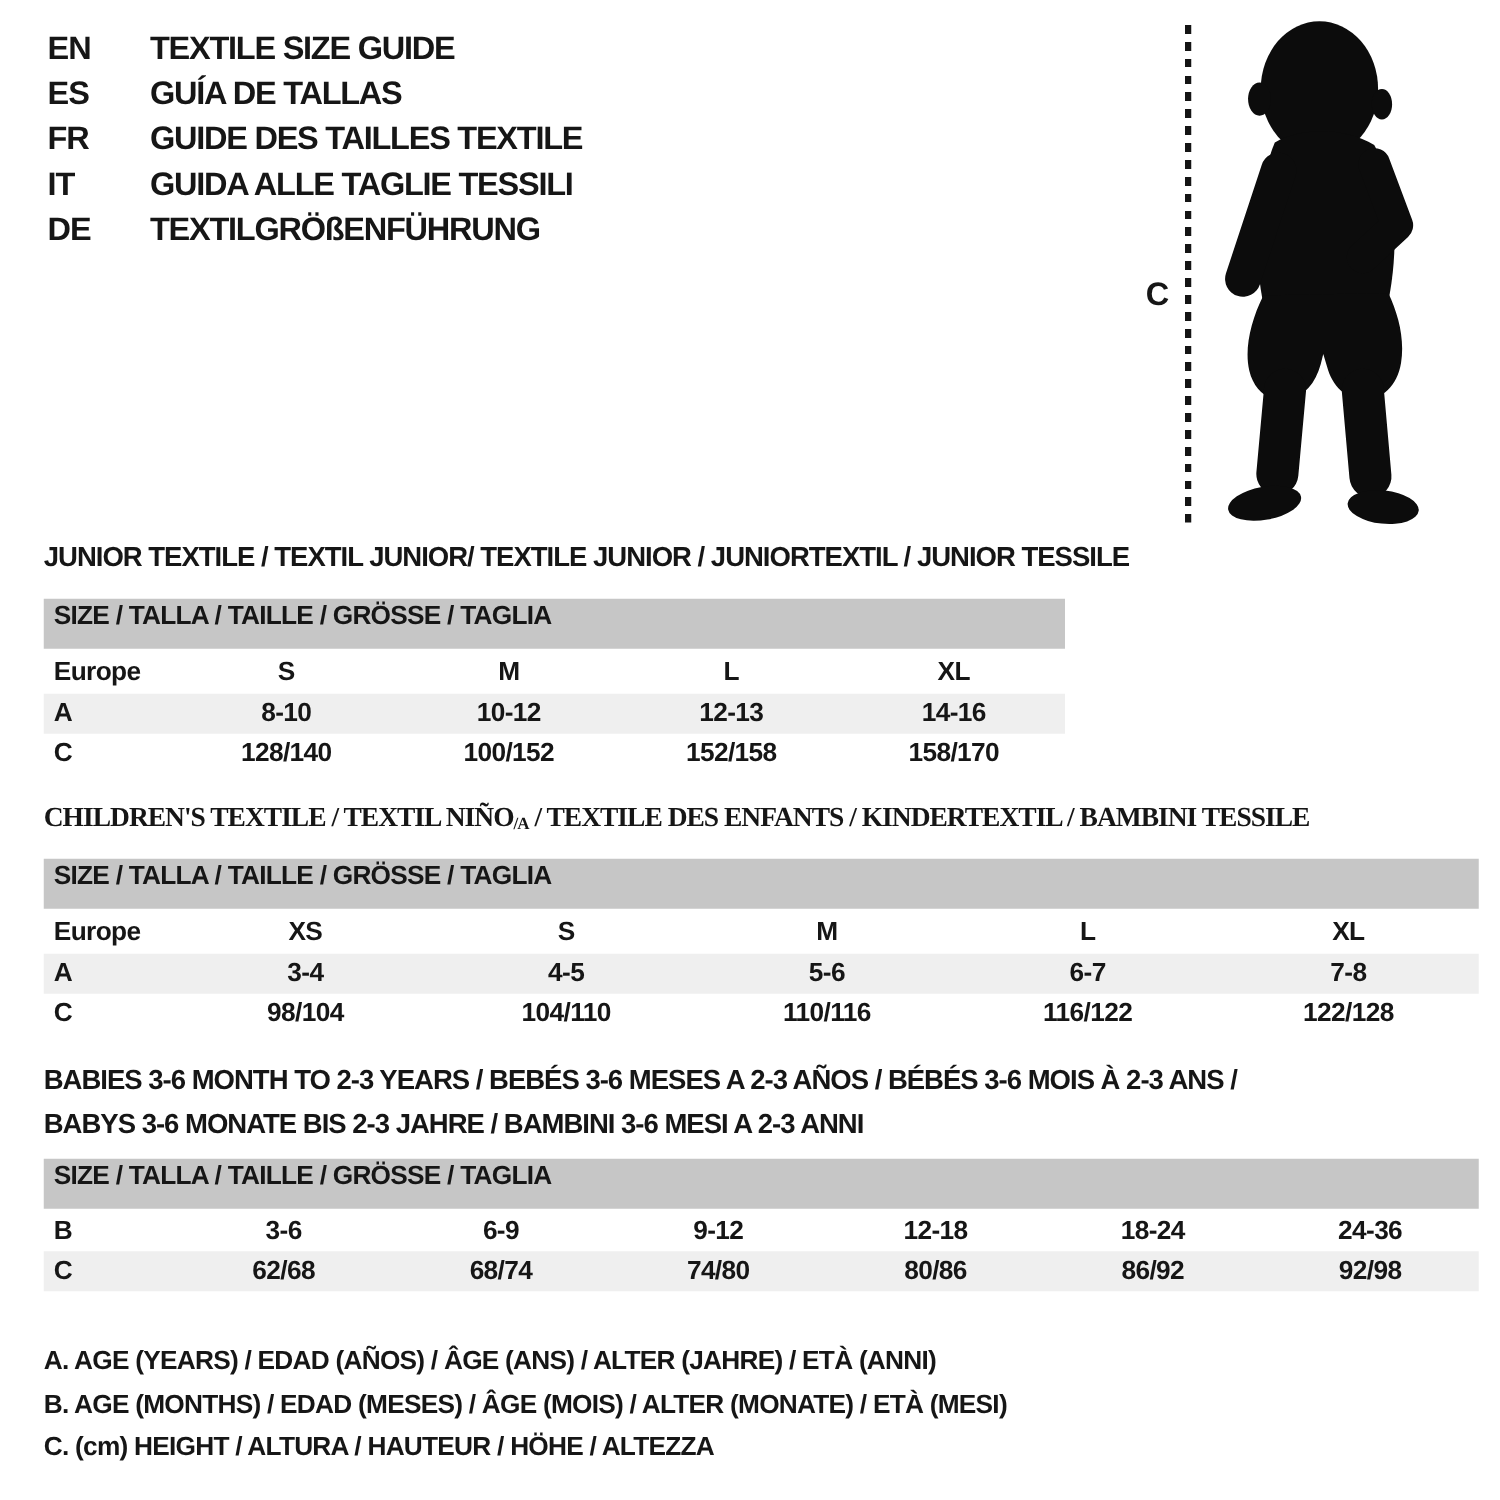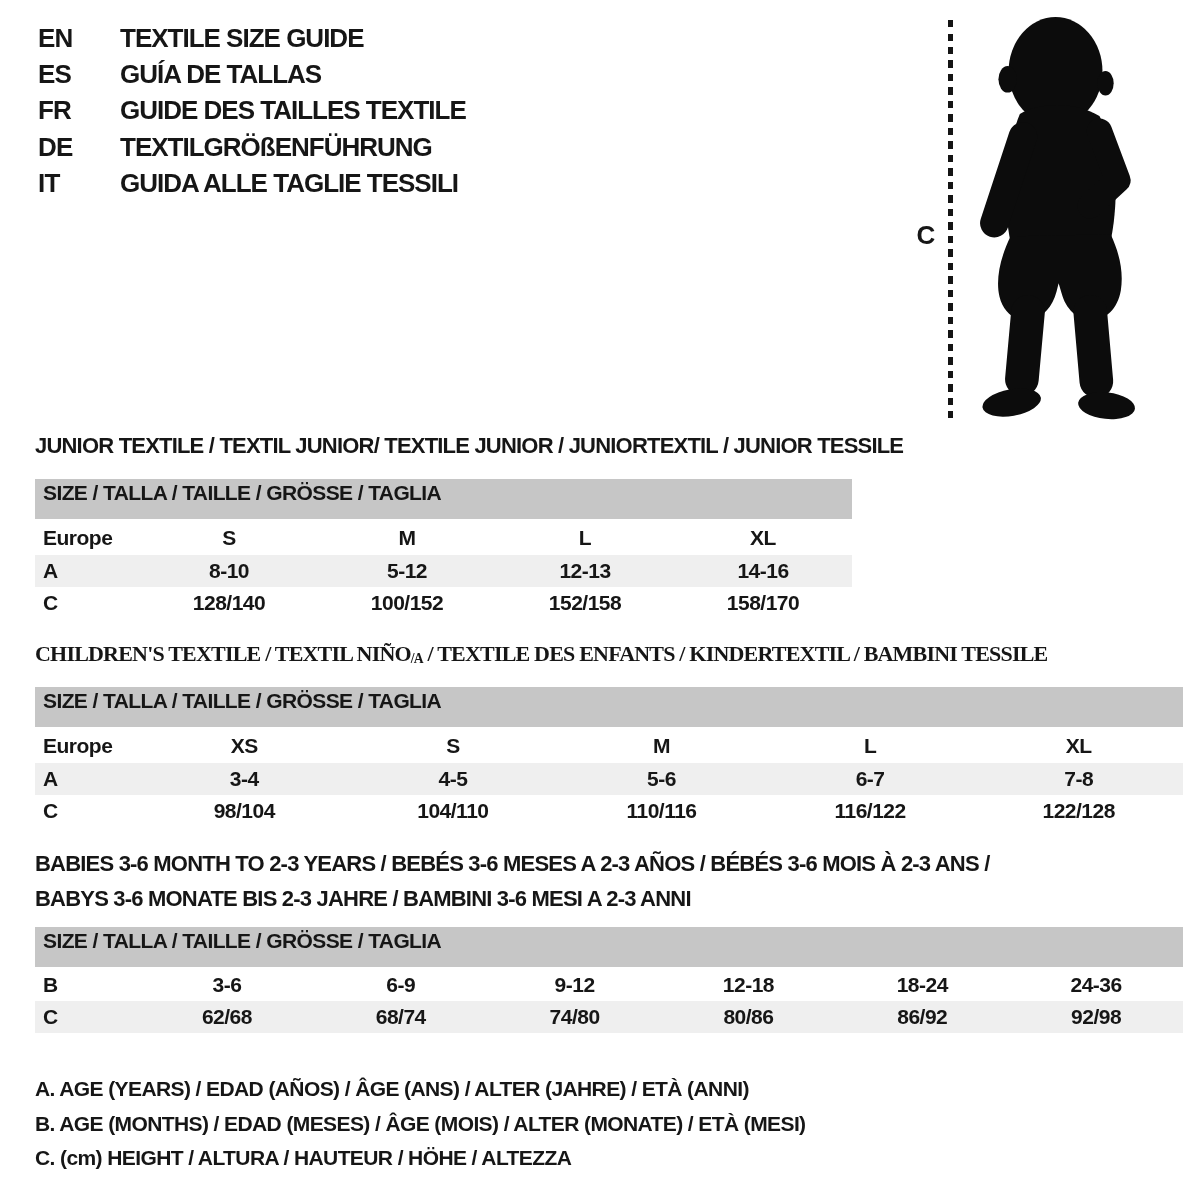--- a/index.html
+++ b/index.html
@@ -57,26 +57,26 @@
   </div>
   <div class="lang-row">
     <span class="lang-code">ES</span>
     <span class="lang-label">GUÍA DE TALLAS</span>
   </div>
   <div class="lang-row">
     <span class="lang-code">FR</span>
     <span class="lang-label">GUIDE DES TAILLES TEXTILE</span>
   </div>
   <div class="lang-row">
+    <span class="lang-code">IT</span>
+    <span class="lang-label">GUIDA ALLE TAGLIE TESSILI</span>
+  </div>
+  <div class="lang-row">
     <span class="lang-code">DE</span>
     <span class="lang-label">TEXTILGRÖßENFÜHRUNG</span>
-  </div>
-  <div class="lang-row">
-    <span class="lang-code">IT</span>
-    <span class="lang-label">GUIDA ALLE TAGLIE TESSILI</span>
   </div>
 </div>
 
 <div class="abs figure-wrap">
   <div class="dash-line"></div>
   <div class="c-label">C</div>
   <svg class="toddler-svg" width="180" height="408" viewBox="0 0 175 400">
     <g fill="#0c0c0c" stroke="#0c0c0c">
       <ellipse cx="90" cy="56" rx="46" ry="53" stroke="none"></ellipse>
       <ellipse cx="43" cy="64" rx="9" ry="13" stroke="none"></ellipse>
@@ -100,21 +100,21 @@
   <div class="t-row head-row cols-4">
     <span class="lbl">Europe</span>
     <span class="val">S</span>
     <span class="val">M</span>
     <span class="val">L</span>
     <span class="val">XL</span>
   </div>
   <div class="t-row cols-4 row-alt">
     <span class="lbl">A</span>
     <span class="val">8-10</span>
-    <span class="val">5-12</span>
+    <span class="val">10-12</span>
     <span class="val">12-13</span>
     <span class="val">14-16</span>
   </div>
   <div class="t-row cols-4">
     <span class="lbl">C</span>
     <span class="val">128/140</span>
     <span class="val">100/152</span>
     <span class="val">152/158</span>
     <span class="val">158/170</span>
   </div>

